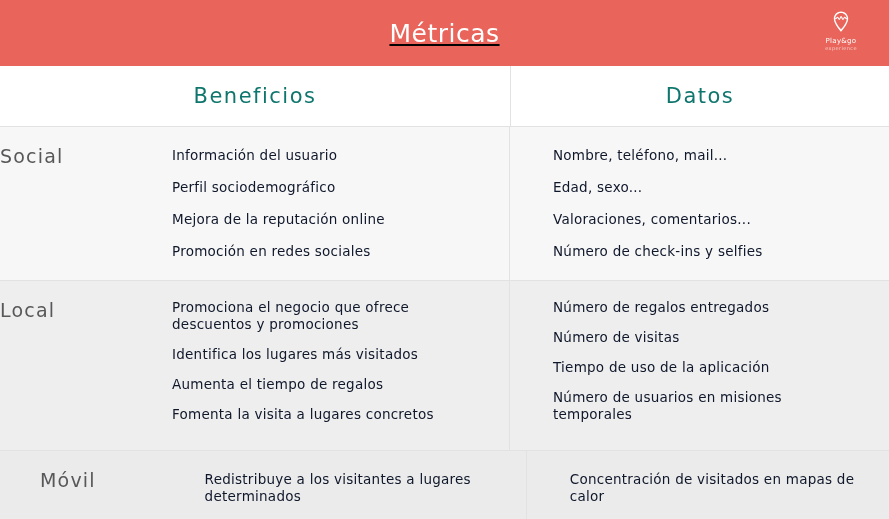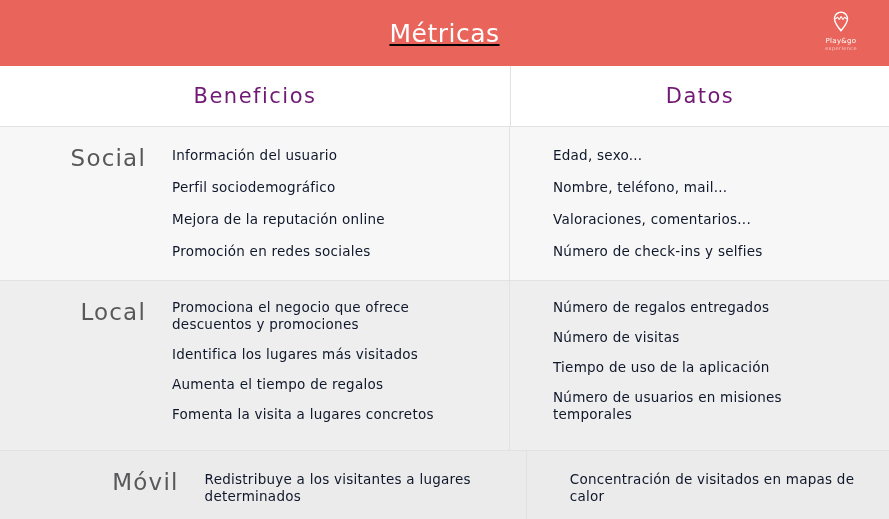--- a/index.html
+++ b/index.html
@@ -75,21 +75,21 @@
     display: flex;
     height: 60px;
     background: #ffffff;
     border-bottom: 1px solid #e2e2e2;
   }
   .ch-cell {
     display: flex;
     align-items: center;
     justify-content: center;
     font-size: 21px;
-    color: #701a75;
+    color: #0f766e;
     letter-spacing: 1.5px;
   }
   .ch-benefits {
     width: 510px;
     border-right: 1px solid #e2e2e2;
   }
   .ch-data {
     width: 378px;
   }
 
@@ -101,22 +101,22 @@
     box-sizing: border-box;
   }
   .row.shade-light { background: #f7f7f7; }
   .row.shade-dark  { background: #eeeeee; }
   .row.shade-mid   { background: #ebebeb; padding-left: 40px; }
 
   .cell-label {
     width: 160px;
     box-sizing: border-box;
     padding: 18px 14px 14px 0;
-    text-align: right;
-    font-size: 23px;
+    text-align: left;
+    font-size: 19px;
     color: #58585a;
     letter-spacing: 1.2px;
   }
   .cell-benefits {
     width: 350px;
     box-sizing: border-box;
     padding: 18px 24px 14px 12px;
     border-right: 1px solid #e2e2e2;
   }
   .cell-data {
@@ -165,22 +165,22 @@
 
   <div class="row row-social shade-light">
     <div class="cell-label">Social</div>
     <div class="cell-benefits">
       <div class="item">Información del usuario</div>
       <div class="item">Perfil sociodemográfico</div>
       <div class="item">Mejora de la reputación online</div>
       <div class="item">Promoción en redes sociales</div>
     </div>
     <div class="cell-data">
+      <div class="item">Nombre, teléfono, mail...</div>
       <div class="item">Edad, sexo...</div>
-      <div class="item">Nombre, teléfono, mail...</div>
       <div class="item">Valoraciones, comentarios...</div>
       <div class="item">Número de check-ins y selfies</div>
     </div>
   </div>
 
   <div class="row row-local shade-dark">
     <div class="cell-label">Local</div>
     <div class="cell-benefits">
       <div class="item">Promociona el negocio que ofrece descuentos y promociones</div>
       <div class="item">Identifica los lugares más visitados</div>

